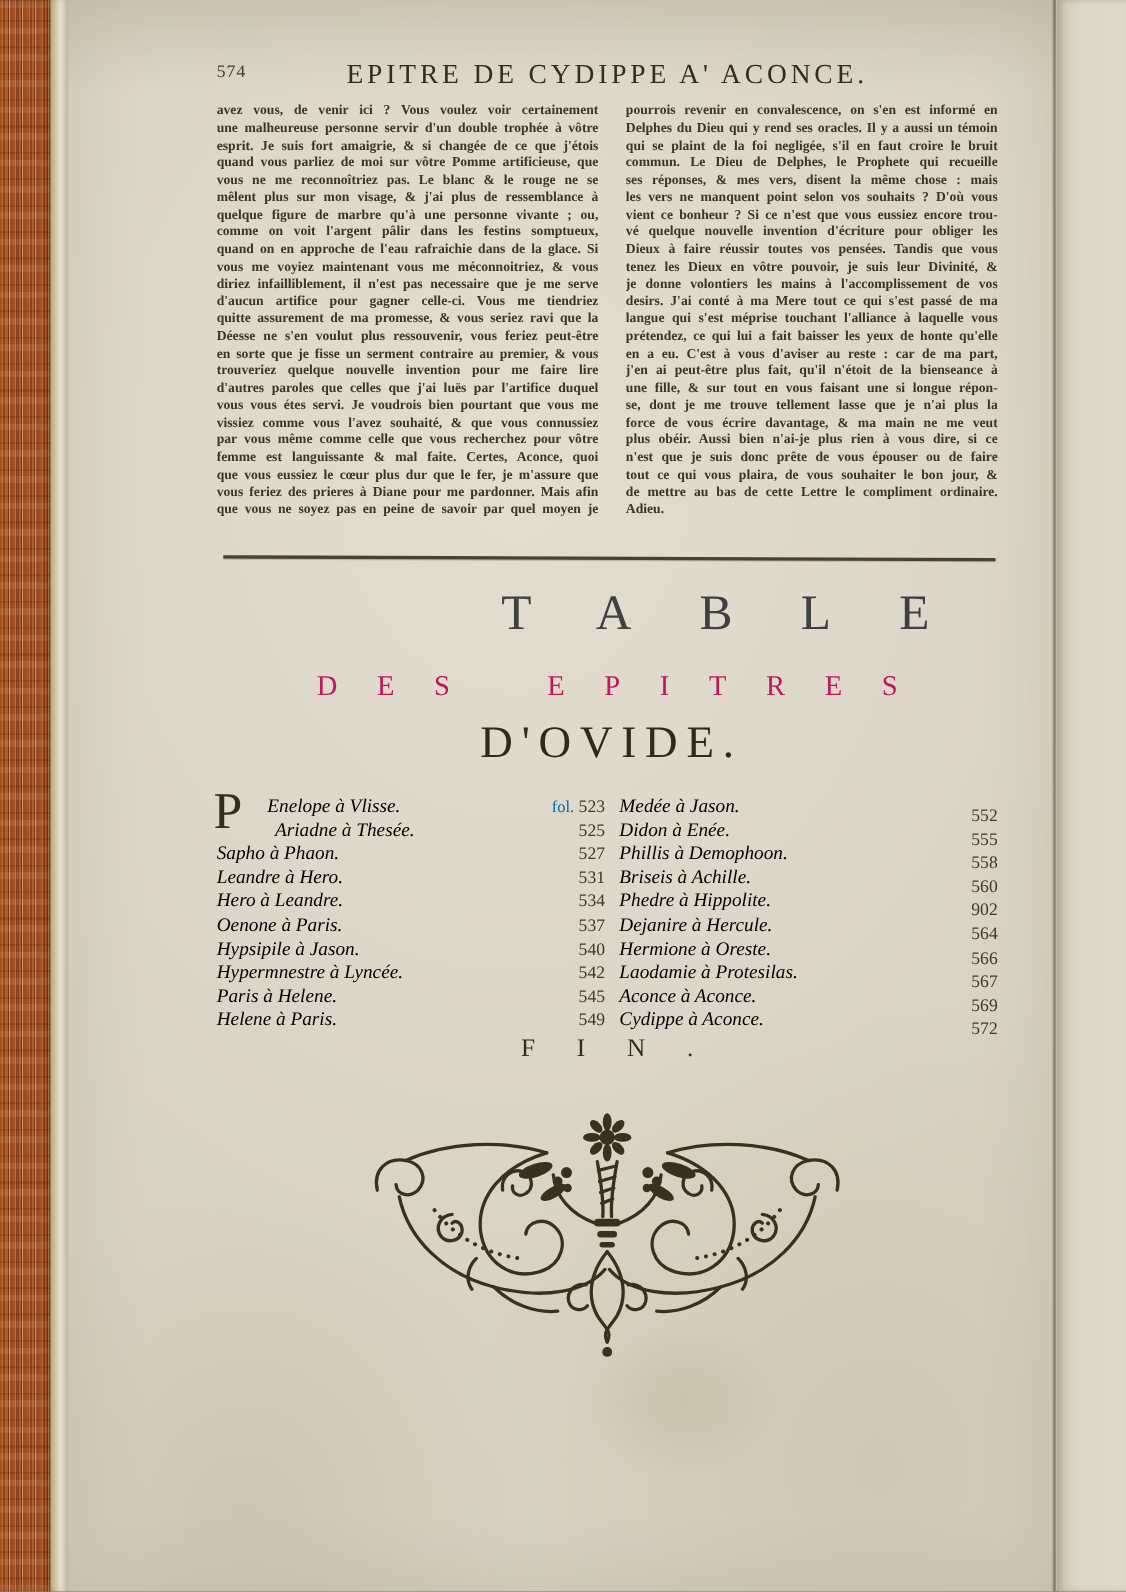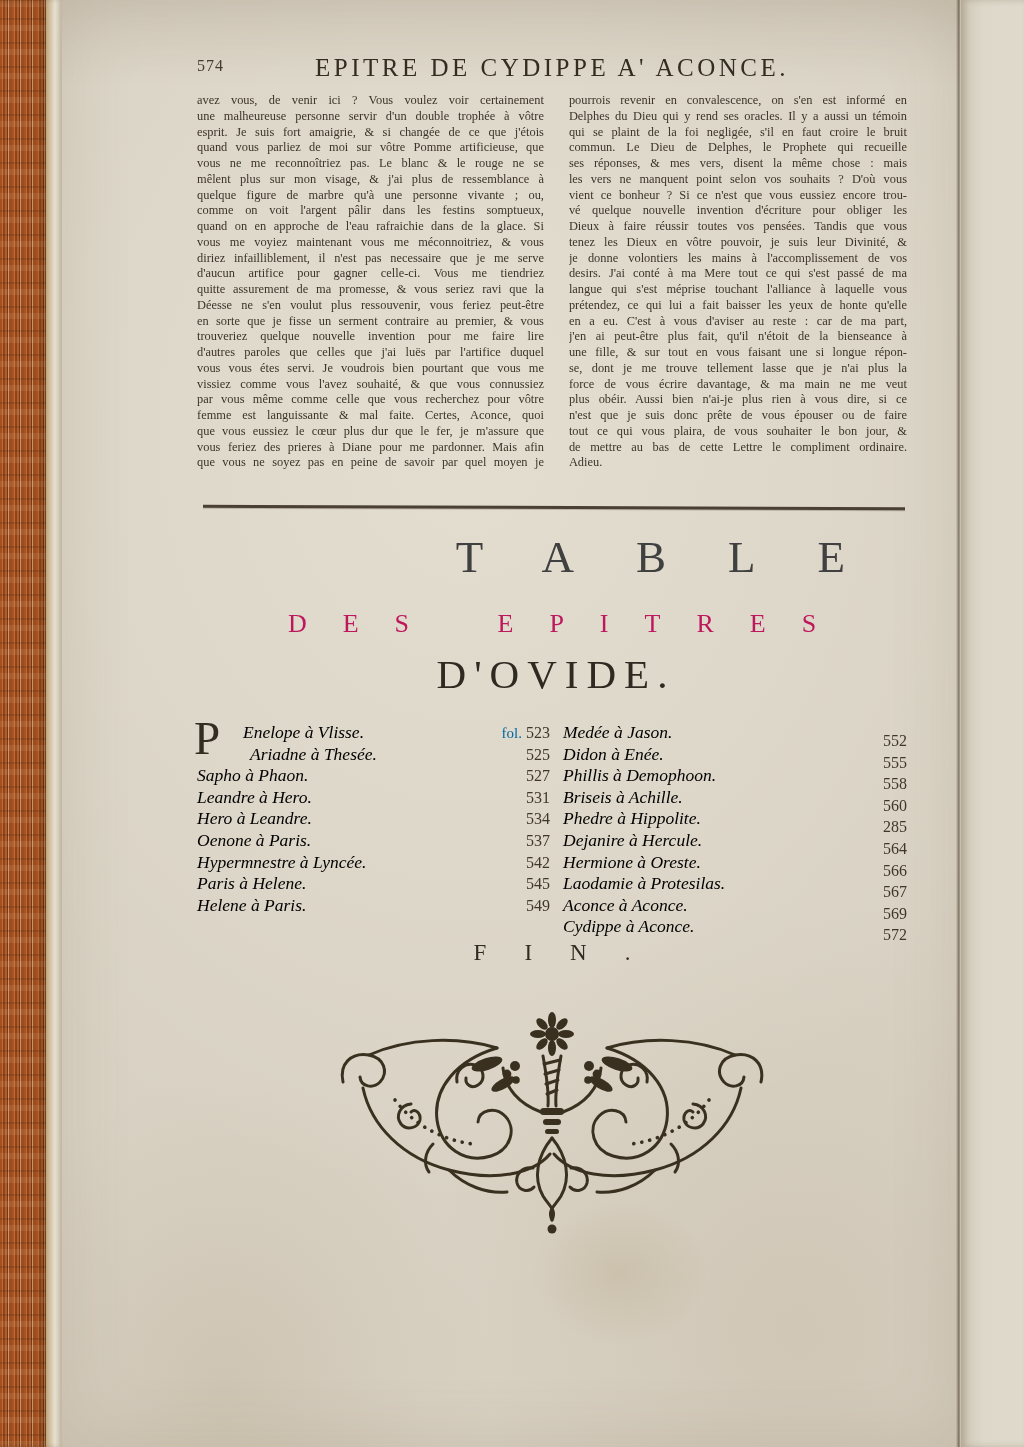--- a/index.html
+++ b/index.html
@@ -30,21 +30,21 @@
     background:linear-gradient(90deg,#cfc8b7,#ded8ca 35%,#e0dacd);
     box-shadow:inset 4px 0 6px rgba(90,70,45,.25);}
 
   
   .content{position:absolute;left:197px;top:0;width:710px;}
 
   .folio{position:absolute;left:0;top:57px;font-size:16px;letter-spacing:1px;color:#453a2c;}
   .running-title{position:absolute;left:0;top:54px;width:710px;text-align:center;
     font-size:25px;letter-spacing:3.5px;color:#352c21;}
 
-  .cols{position:absolute;top:93px;left:0;width:710px;display:flex;gap:25px;}
+  .cols{position:absolute;top:93px;left:0;width:710px;display:flex;gap:25px;font-weight:bold;}
   .col{font-size:12.4px;line-height:15.75px;color:#3d3328;}
   .col.left{width:353px;}
   .col.right{width:344px;}
   .tline{text-align:justify;text-align-last:justify;white-space:nowrap;overflow:hidden;}
   .tline.short{text-align-last:left;white-space:normal;}
 
   .rule{position:absolute;top:506px;left:6px;width:702px;height:2.5px;background:#4a4033;
     transform:rotate(0.2deg);box-shadow:0 1px 0 rgba(74,64,51,.25);}
 
   .t1{position:absolute;top:531px;left:0;width:710px;text-align:right;
@@ -167,20 +167,24 @@
             <span class="toc-page">531</span>
           </div>
           <div class="toc-row row-4">
             <span class="toc-title">Hero à Leandre.</span>
             <span class="toc-page">534</span>
           </div>
           <div class="toc-row row-5">
             <span class="toc-title">Oenone à Paris.</span>
             <span class="toc-page">537</span>
           </div>
+          <div class="toc-row row-6">
+            <span class="toc-title">Hypsipile à Jason.</span>
+            <span class="toc-page">540</span>
+          </div>
           <div class="toc-row row-7">
             <span class="toc-title">Hypermnestre à Lyncée.</span>
             <span class="toc-page">542</span>
           </div>
           <div class="toc-row row-8">
             <span class="toc-title">Paris à Helene.</span>
             <span class="toc-page">545</span>
           </div>
           <div class="toc-row row-9">
             <span class="toc-title">Helene à Paris.</span>
@@ -199,21 +203,21 @@
           <div class="toc-row row-2">
             <span class="toc-title">Phillis à Demophoon.</span>
             <span class="toc-page">558</span>
           </div>
           <div class="toc-row row-3">
             <span class="toc-title">Briseis à Achille.</span>
             <span class="toc-page">560</span>
           </div>
           <div class="toc-row row-4">
             <span class="toc-title">Phedre à Hippolite.</span>
-            <span class="toc-page">285</span>
+            <span class="toc-page">902</span>
           </div>
           <div class="toc-row row-5">
             <span class="toc-title">Dejanire à Hercule.</span>
             <span class="toc-page">564</span>
           </div>
           <div class="toc-row row-6">
             <span class="toc-title">Hermione à Oreste.</span>
             <span class="toc-page">566</span>
           </div>
           <div class="toc-row row-7">

